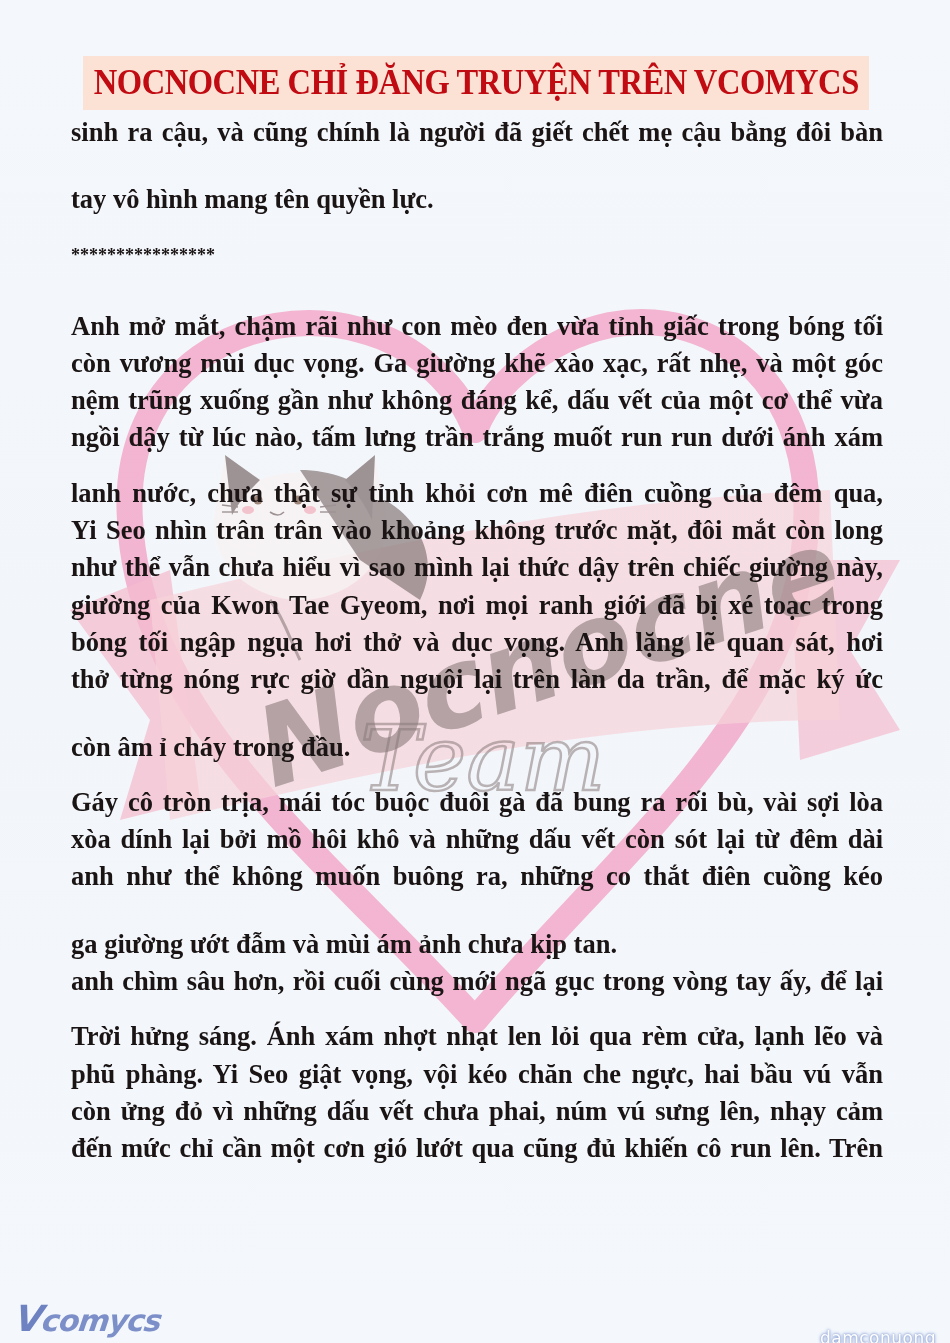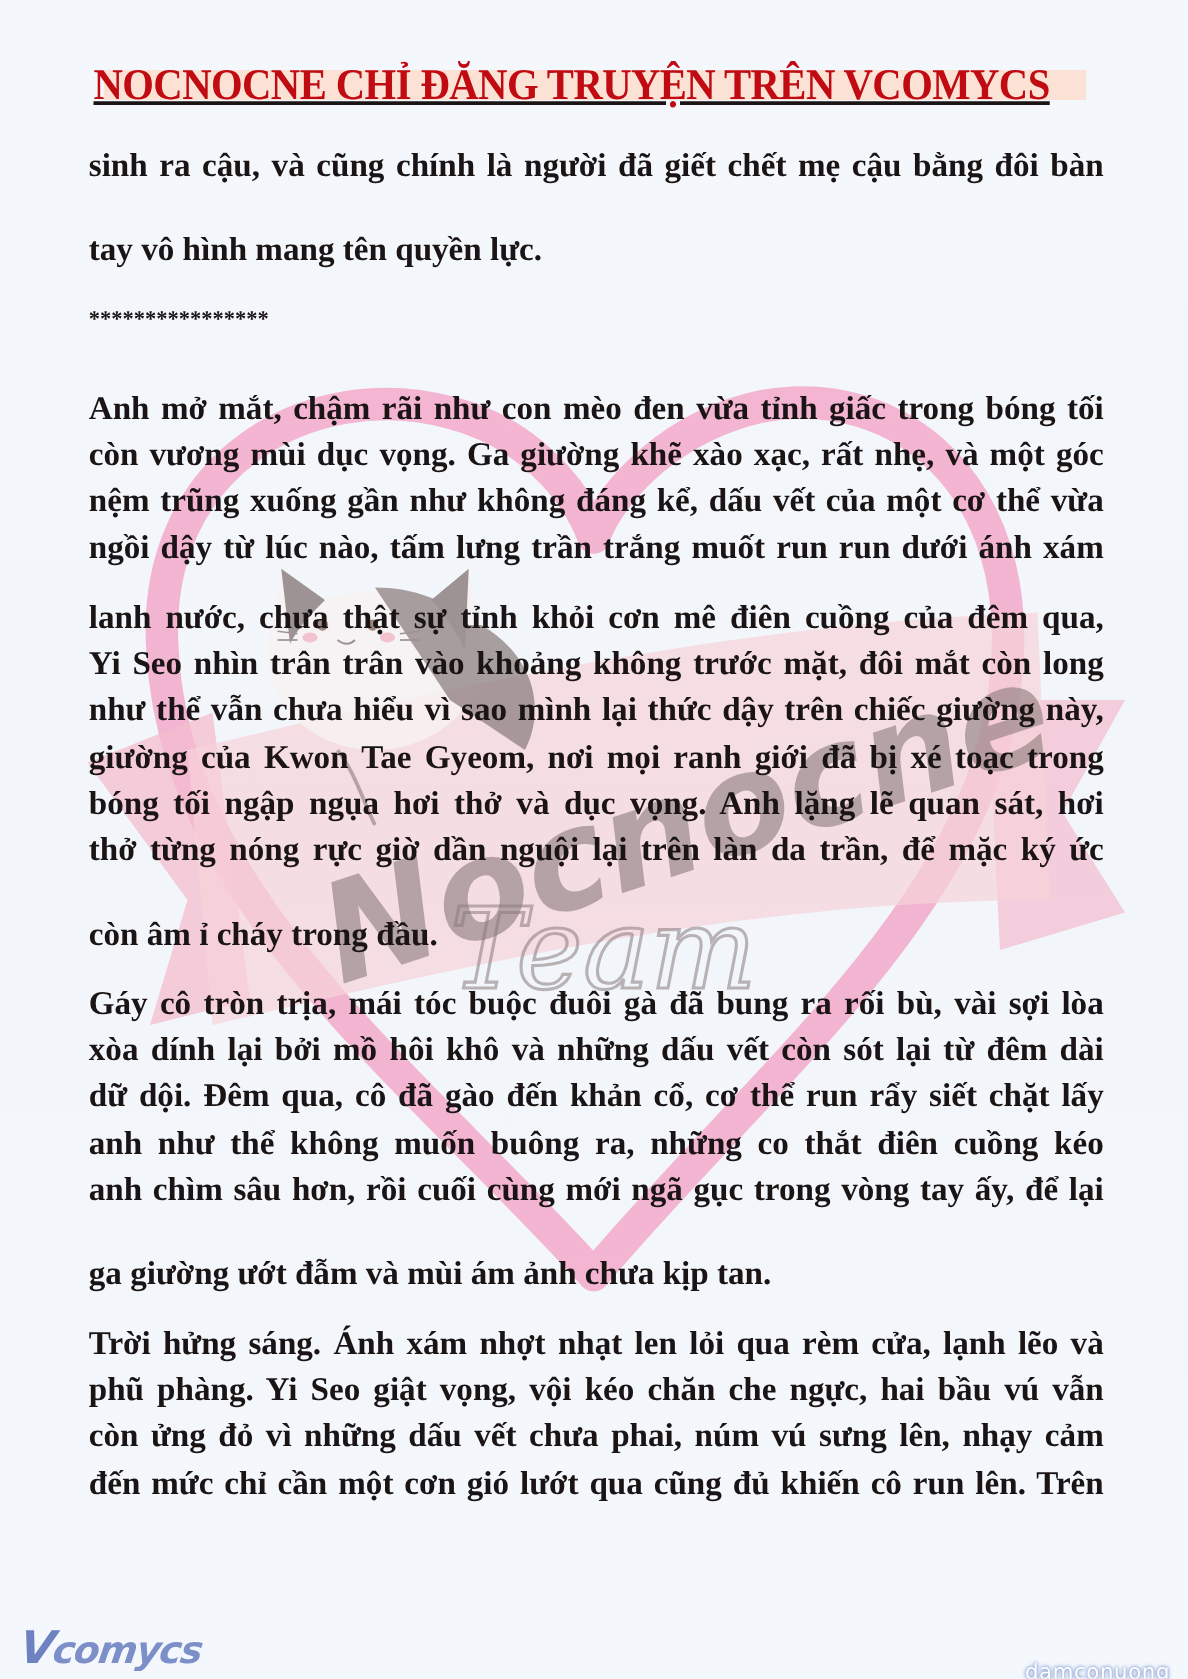--- a/index.html
+++ b/index.html
@@ -26,27 +26,26 @@
       left: 0; top: 0;
       width: 950px; height: 1343px;
       z-index: 1;
       pointer-events: none;
     }
     .banner {
       position: absolute;
       left: 83px;
       top: 56px;
       width: 786px;
-      height: 24px;
+      height: 54px;
       background: #fbe2d4;
       z-index: 3;
       display: flex;
       align-items: center;
-      justify-content: flex-end;
-      text-decoration: underline;
+      justify-content: center;
     }
     .banner-text {
       font-family: "Liberation Serif", "DejaVu Serif", serif;
       font-weight: bold;
       font-size: 35px;
       color: #c10b12;
       letter-spacing: -0.5px;
       white-space: nowrap;
       transform: scaleX(0.93);
       transform-origin: center;
@@ -175,24 +174,23 @@
     <span class="ln">như thể vẫn chưa hiểu vì sao mình lại thức dậy trên chiếc giường này,</span>
     <span class="ln">giường của Kwon Tae Gyeom, nơi mọi ranh giới đã bị xé toạc trong</span>
     <span class="ln">bóng tối ngập ngụa hơi thở và dục vọng. Anh lặng lẽ quan sát, hơi</span>
     <span class="ln">thở từng nóng rực giờ dần nguội lại trên làn da trần, để mặc ký ức</span>
     <span class="ln last">còn âm ỉ cháy trong đầu.</span>
   </p>
 
   <p class="para">
     <span class="ln">Gáy cô tròn trịa, mái tóc buộc đuôi gà đã bung ra rối bù, vài sợi lòa</span>
     <span class="ln">xòa dính lại bởi mồ hôi khô và những dấu vết còn sót lại từ đêm dài</span>
-    <span class="ln">dữ dội. Đêm qua, cô đã gào đến khản cổ, cơ thể run rẩy siết chặt lấy</span>
     <span class="ln">anh như thể không muốn buông ra, những co thắt điên cuồng kéo</span>
+    <span class="ln last">ga giường ướt đẫm và mùi ám ảnh chưa kịp tan.</span>
     <span class="ln">anh chìm sâu hơn, rồi cuối cùng mới ngã gục trong vòng tay ấy, để lại</span>
-    <span class="ln last">ga giường ướt đẫm và mùi ám ảnh chưa kịp tan.</span>
   </p>
 
   <p class="para">
     <span class="ln">Trời hửng sáng. Ánh xám nhợt nhạt len lỏi qua rèm cửa, lạnh lẽo và</span>
     <span class="ln">phũ phàng. Yi Seo giật vọng, vội kéo chăn che ngực, hai bầu vú vẫn</span>
     <span class="ln">còn ửng đỏ vì những dấu vết chưa phai, núm vú sưng lên, nhạy cảm</span>
     <span class="ln">đến mức chỉ cần một cơn gió lướt qua cũng đủ khiến cô run lên. Trên</span>
   </p>
 </div>
 

